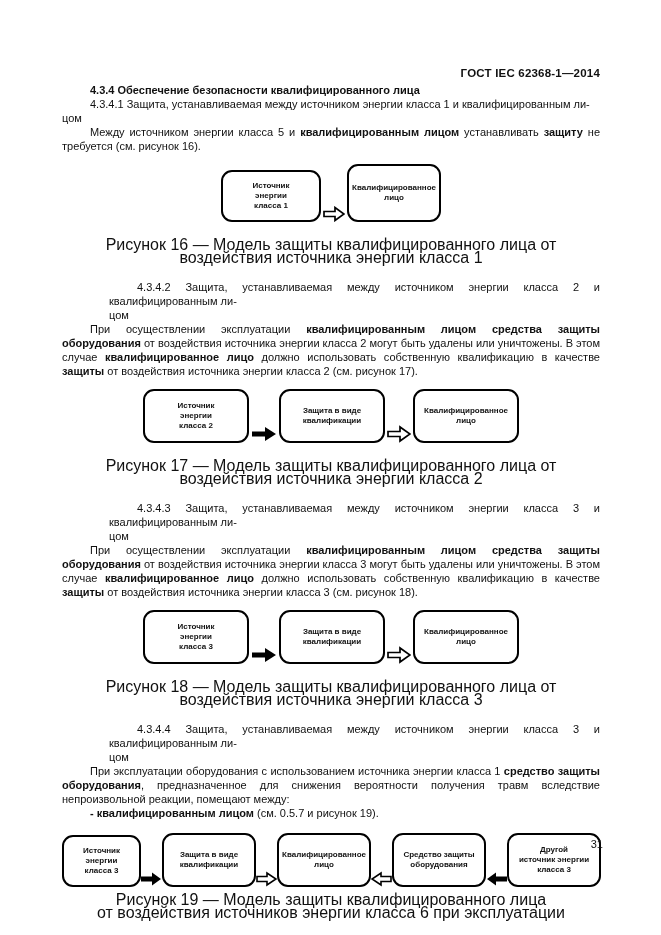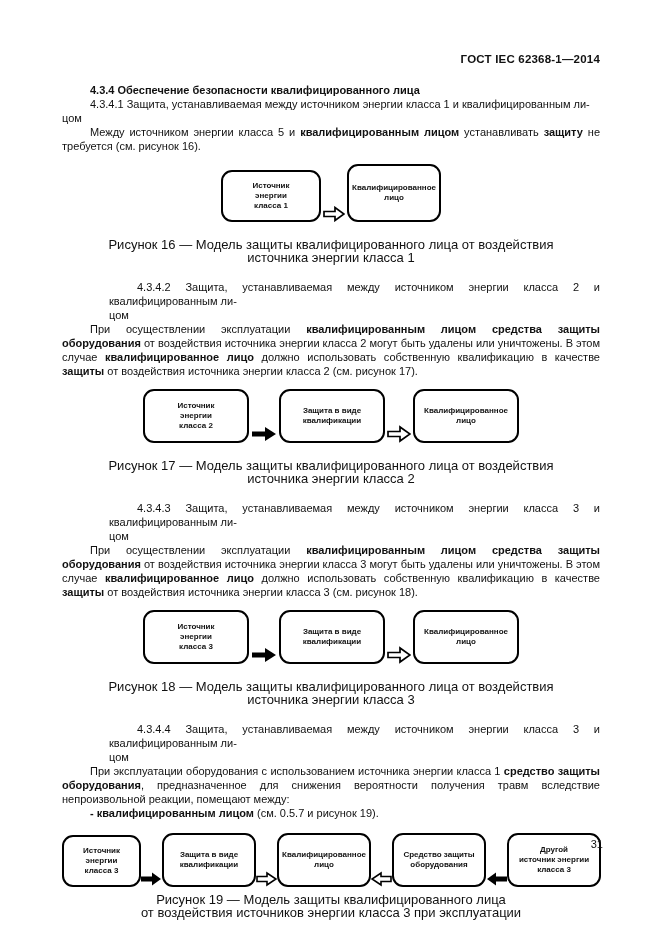--- a/index.html
+++ b/index.html
@@ -1,33 +1,33 @@
 <!DOCTYPE html>
 <html lang="ru"><head>
 <meta charset="utf-8">
 <style>
   html,body{margin:0;padding:0;background:#ffffff;}
   .page{
     position:relative;width:661px;height:935px;background:#ffffff;
     font-family:"Liberation Sans","DejaVu Sans",sans-serif;color:#111;overflow:hidden;
   }
-  .header{position:absolute;top:53px;right:61px;font-size:11.5px;font-weight:700;letter-spacing:.2px;}
+  .header{position:absolute;top:67px;right:61px;font-size:11.5px;font-weight:700;letter-spacing:.2px;}
   .content{position:absolute;left:62px;top:83px;width:538px;}
   .para{margin:0;font-size:11px;line-height:14px;text-align:justify;text-indent:28px;white-space:pre-line;}
   .bold{font-weight:700;}
   .mt{margin-top:14px;margin-left:47px;}
   .figure{display:flex;justify-content:center;align-items:flex-end;margin:11px 0 6px;}
   .fbox{
     box-sizing:border-box;border:2.5px solid #000;border-radius:11px;
     display:flex;align-items:center;justify-content:center;text-align:center;
     font-weight:700;font-size:8px;line-height:10px;white-space:pre-line;padding:2px;
     background:#fff;flex:0 0 auto;
   }
   .arrow{display:flex;align-items:center;flex:0 0 auto;margin:0 2px;}
-  .caption{margin:16px;font-size:13px;line-height:13px;text-align:center;text-indent:0;white-space:pre-line;}
+  .caption{margin:16px;font-size:16px;line-height:13px;text-align:center;text-indent:0;white-space:pre-line;}
   .fig16 .b0{width:100px;height:52px;}
   .fig16 .b1{width:94px;height:58px;}
   .fig17 .fbox,.fig18 .fbox{width:106px;height:54px;}
   .fig19{justify-content:space-between;margin-top:13px;}
   .fig19 .fbox{width:94px;height:54px;}
   .fig19 .b0{width:79px;height:52px;}
   .fig19 .arrow{margin:0;}
   .cap19{margin-top:5px;}
   .pagenum{position:absolute;top:838px;right:58px;font-size:11px;}
 </style>
@@ -141,17 +141,17 @@
       <span class="arrow">
         <svg width="21" height="16" viewBox="0 0 21 16">
             <path d="M21 5.5 H10 V1.5 L1 8 L10 14.5 V10.5 H21 Z" fill="#000"></path>
           </svg>
       </span>
       <div class="fbox b4">Другой
 источник энергии
 класса 3</div>
     </div>
     <p class="caption cap19">Рисунок 19 — Модель защиты квалифицированного лица
-от воздействия источников энергии класса 3 при эксплуатации</p>
+от воздействия источников энергии класса 6 при эксплуатации</p>
   </div>
 
   <div class="pagenum">31</div>
 </div>
 
 </body></html>

